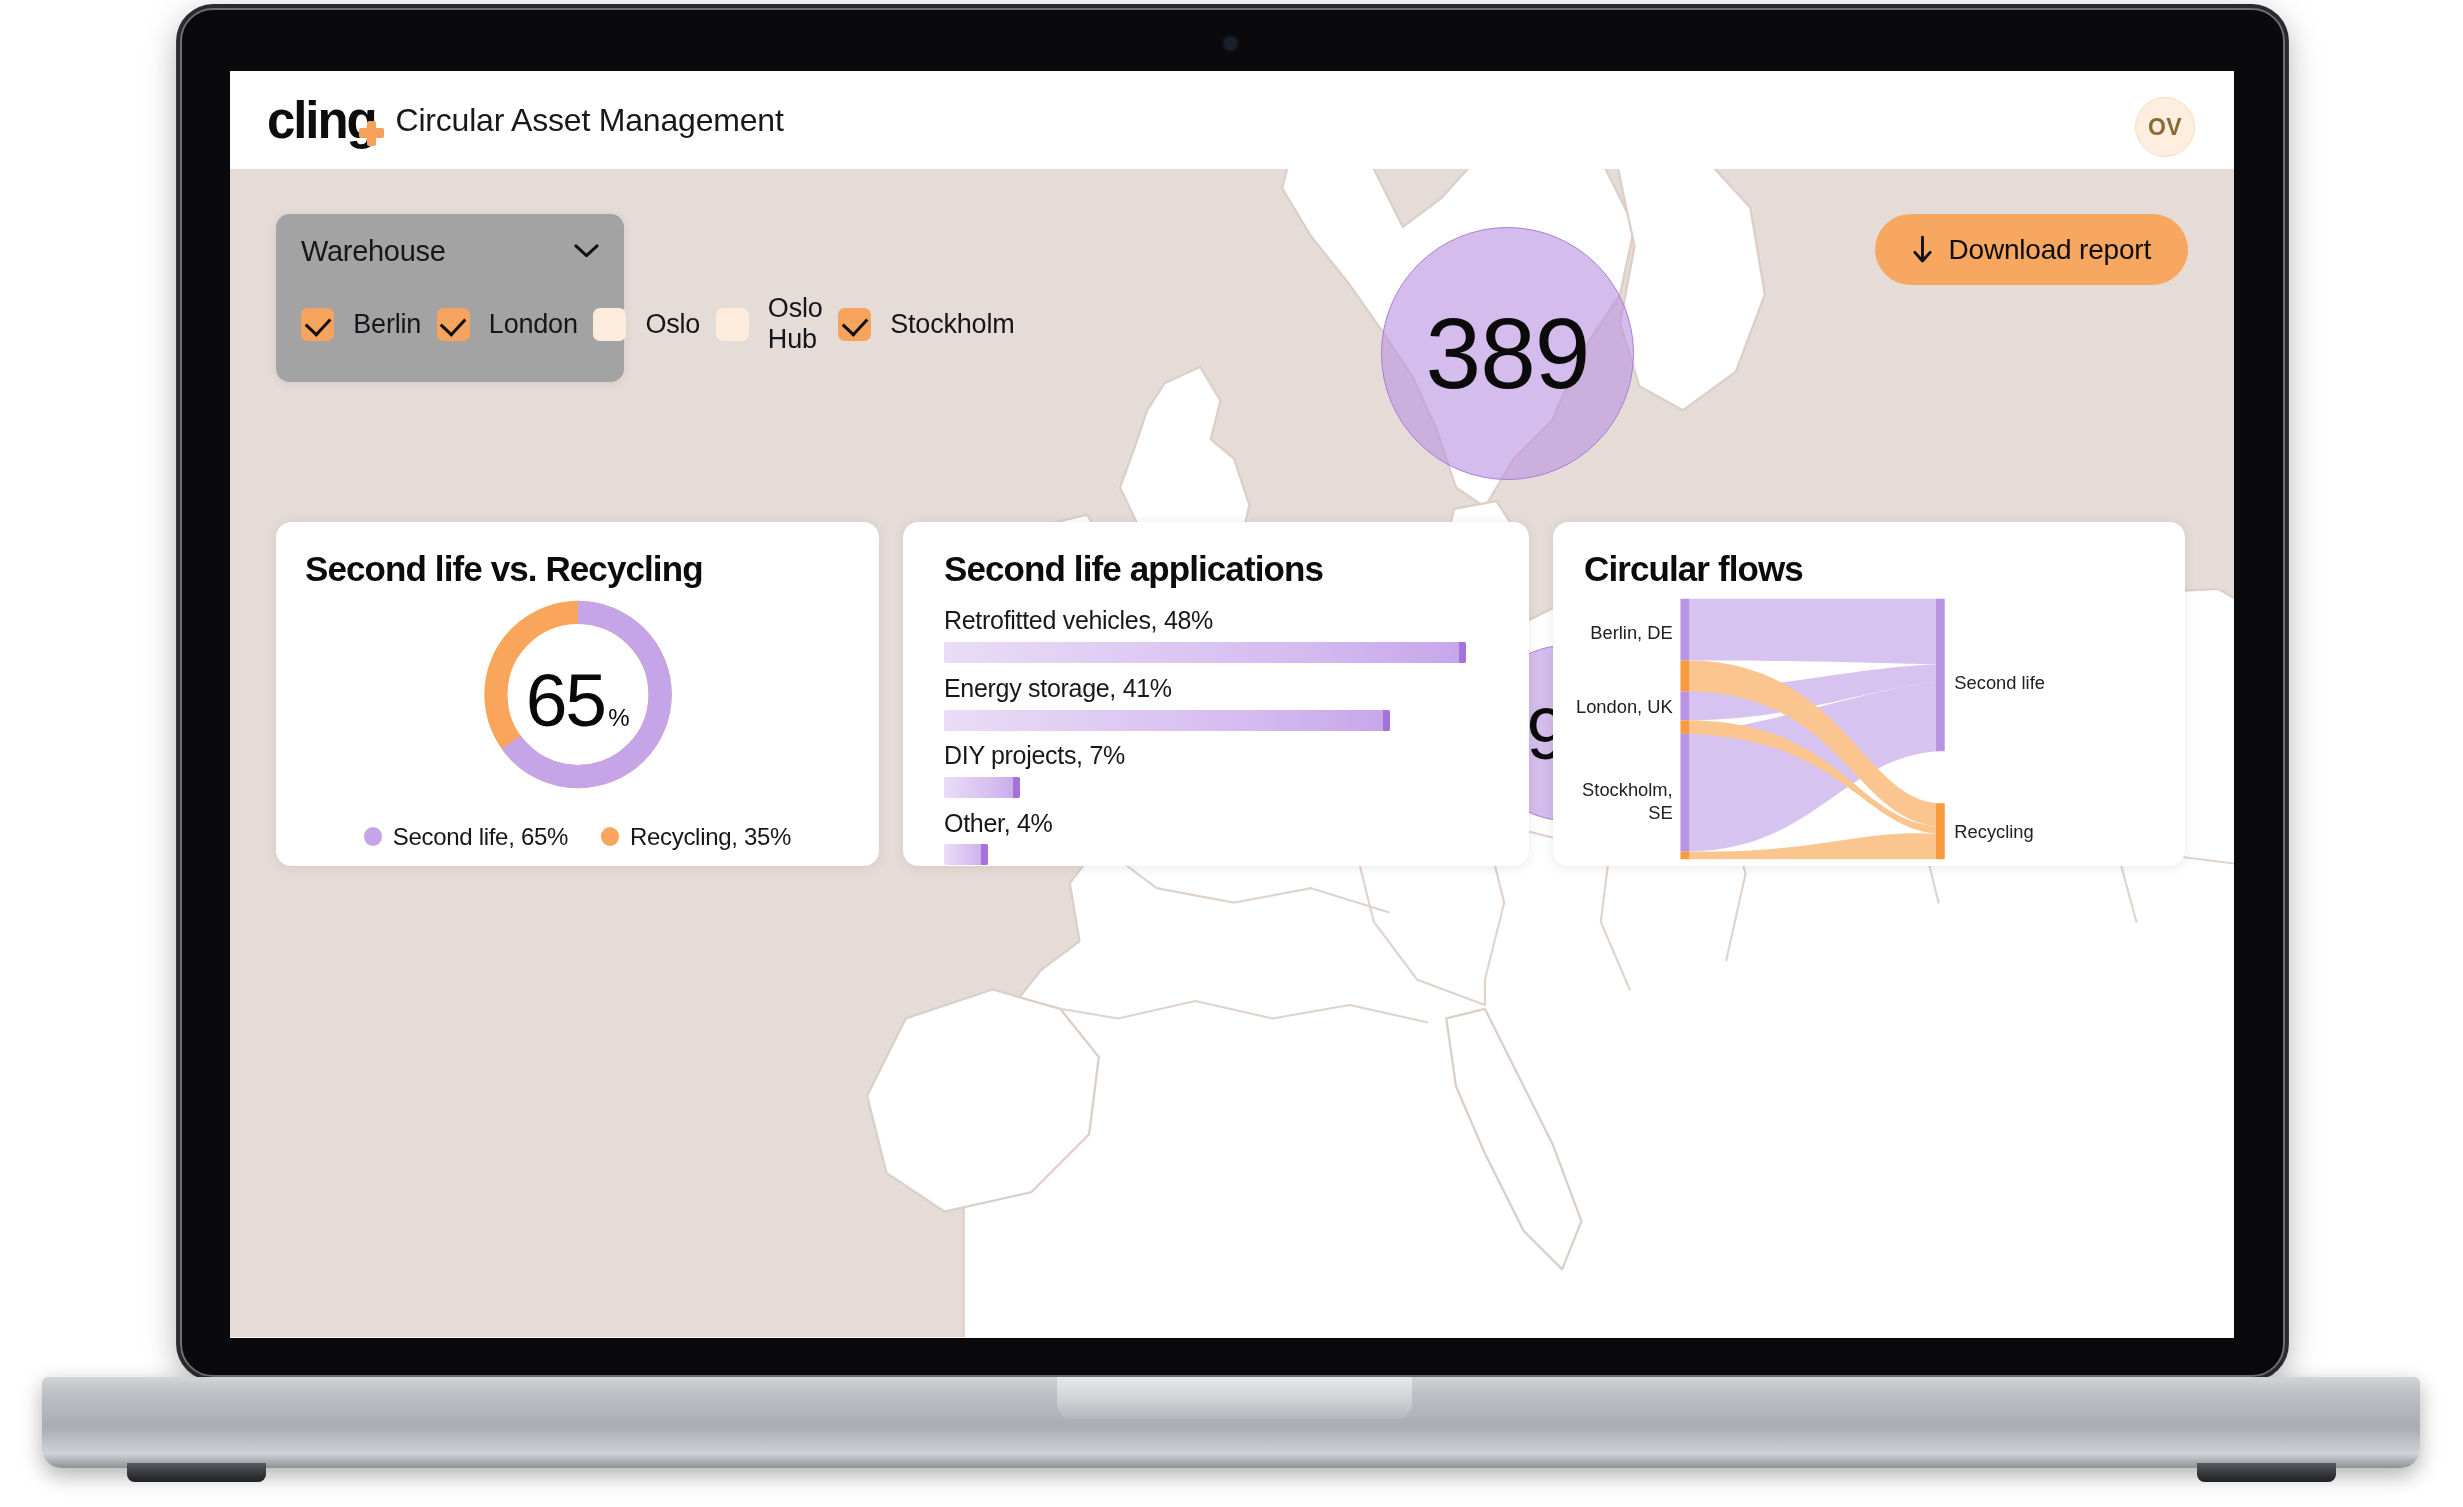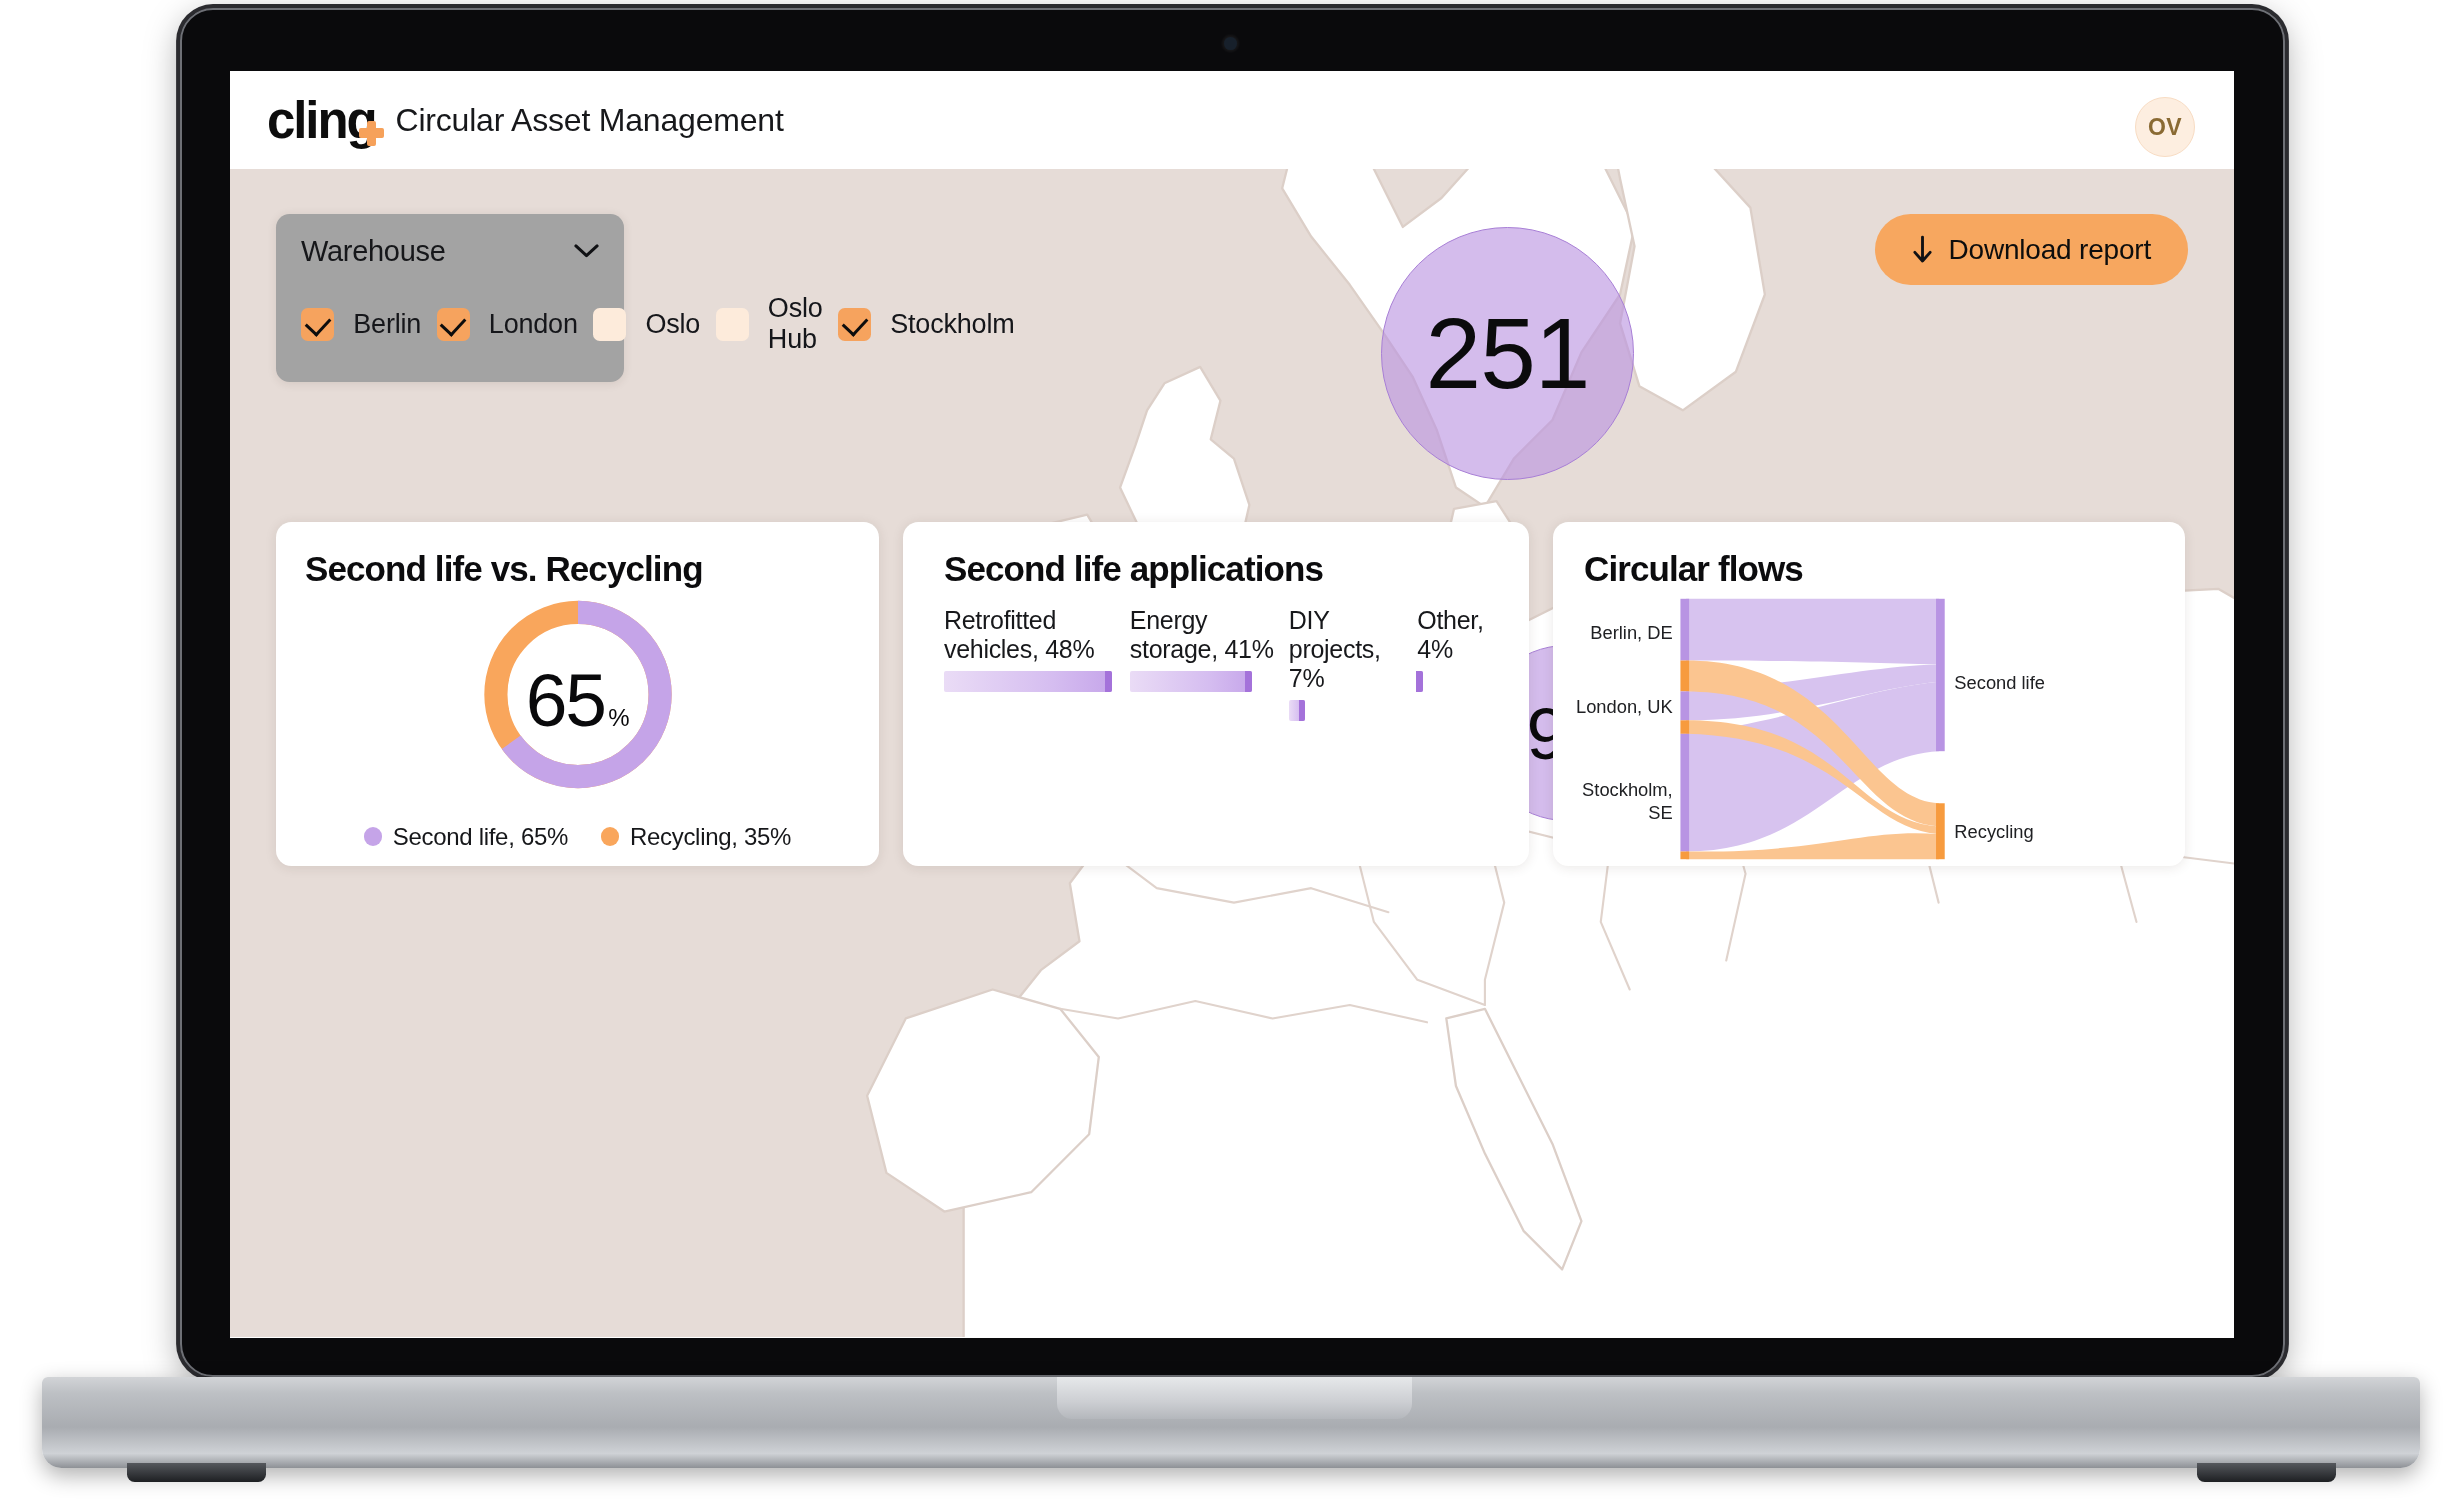--- a/index.html
+++ b/index.html
@@ -244,21 +244,21 @@
   .donut-num { font-size: 75px; font-weight: 400; letter-spacing: -2.4px; }
   .donut-pct { font-size: 24px; margin-left: 3.9px; letter-spacing: -0.5px; }
   .donut-legend {
     position: absolute; left: 0; right: 0; bottom: 15.4px;
     display: flex; justify-content: center; gap: 33px;
   }
   .leg { display: flex; align-items: center; gap: 10.6px; font-size: 24px; color: #16171a; letter-spacing: -0.3px; }
   .leg .dot { width: 18.3px; height: 18.3px; border-radius: 50%; flex: 0 0 18.3px; }
 
   
-  .bars { margin-top: 17.4px; display: flex; flex-direction: row; gap: 10.6px; }
+  .bars { margin-top: 17.4px; display: flex; flex-direction: column; gap: 10.6px; }
   .bar-block {}
   .bar-label { font-size: 25px; color: #17181b; letter-spacing: -0.3px; margin-bottom: 6.8px; }
   .bar-track { height: 21px; position: relative; }
   .bar-fill {
     height: 21px; border-radius: 1.9px;
     background: linear-gradient(90deg,#eadcf6 0%,#d5bdf0 65%,#c6a6ea 100%);
     position: relative;
   }
   .bar-fill::after {
     content: ""; position: absolute; right: 0; top: 0;
@@ -330,21 +330,21 @@
           <path d="M1760 440 L1770 560 L1745 660 L1770 760"></path>
           <path d="M1960 440 L1970 560 L1945 670 L1975 780"></path>
           <path d="M1010 600 L1080 640 L1160 665 L1240 655 L1320 680 L1400 700 L1500 690
                    L1600 710 L1720 700 L1840 715 L1960 705 L2080 720"></path>
           <path d="M860 870 L920 880 L1000 862 L1080 880 L1160 866 L1240 884"></path>
           <path d="M900 700 L960 745 L1040 760 L1120 745 L1200 770"></path>
         </g>
       </svg>
 
       <div class="bubble" id="bubble-251">
-        <span>251</span>
+        <span>389</span>
       </div>
       <div class="bubble" id="bubble-98">
         <span>98</span>
       </div>
       <div class="bubble" id="bubble-17">
         <span>17</span>
       </div>
 
       <div class="filter-card">
         <div class="filter-head">

